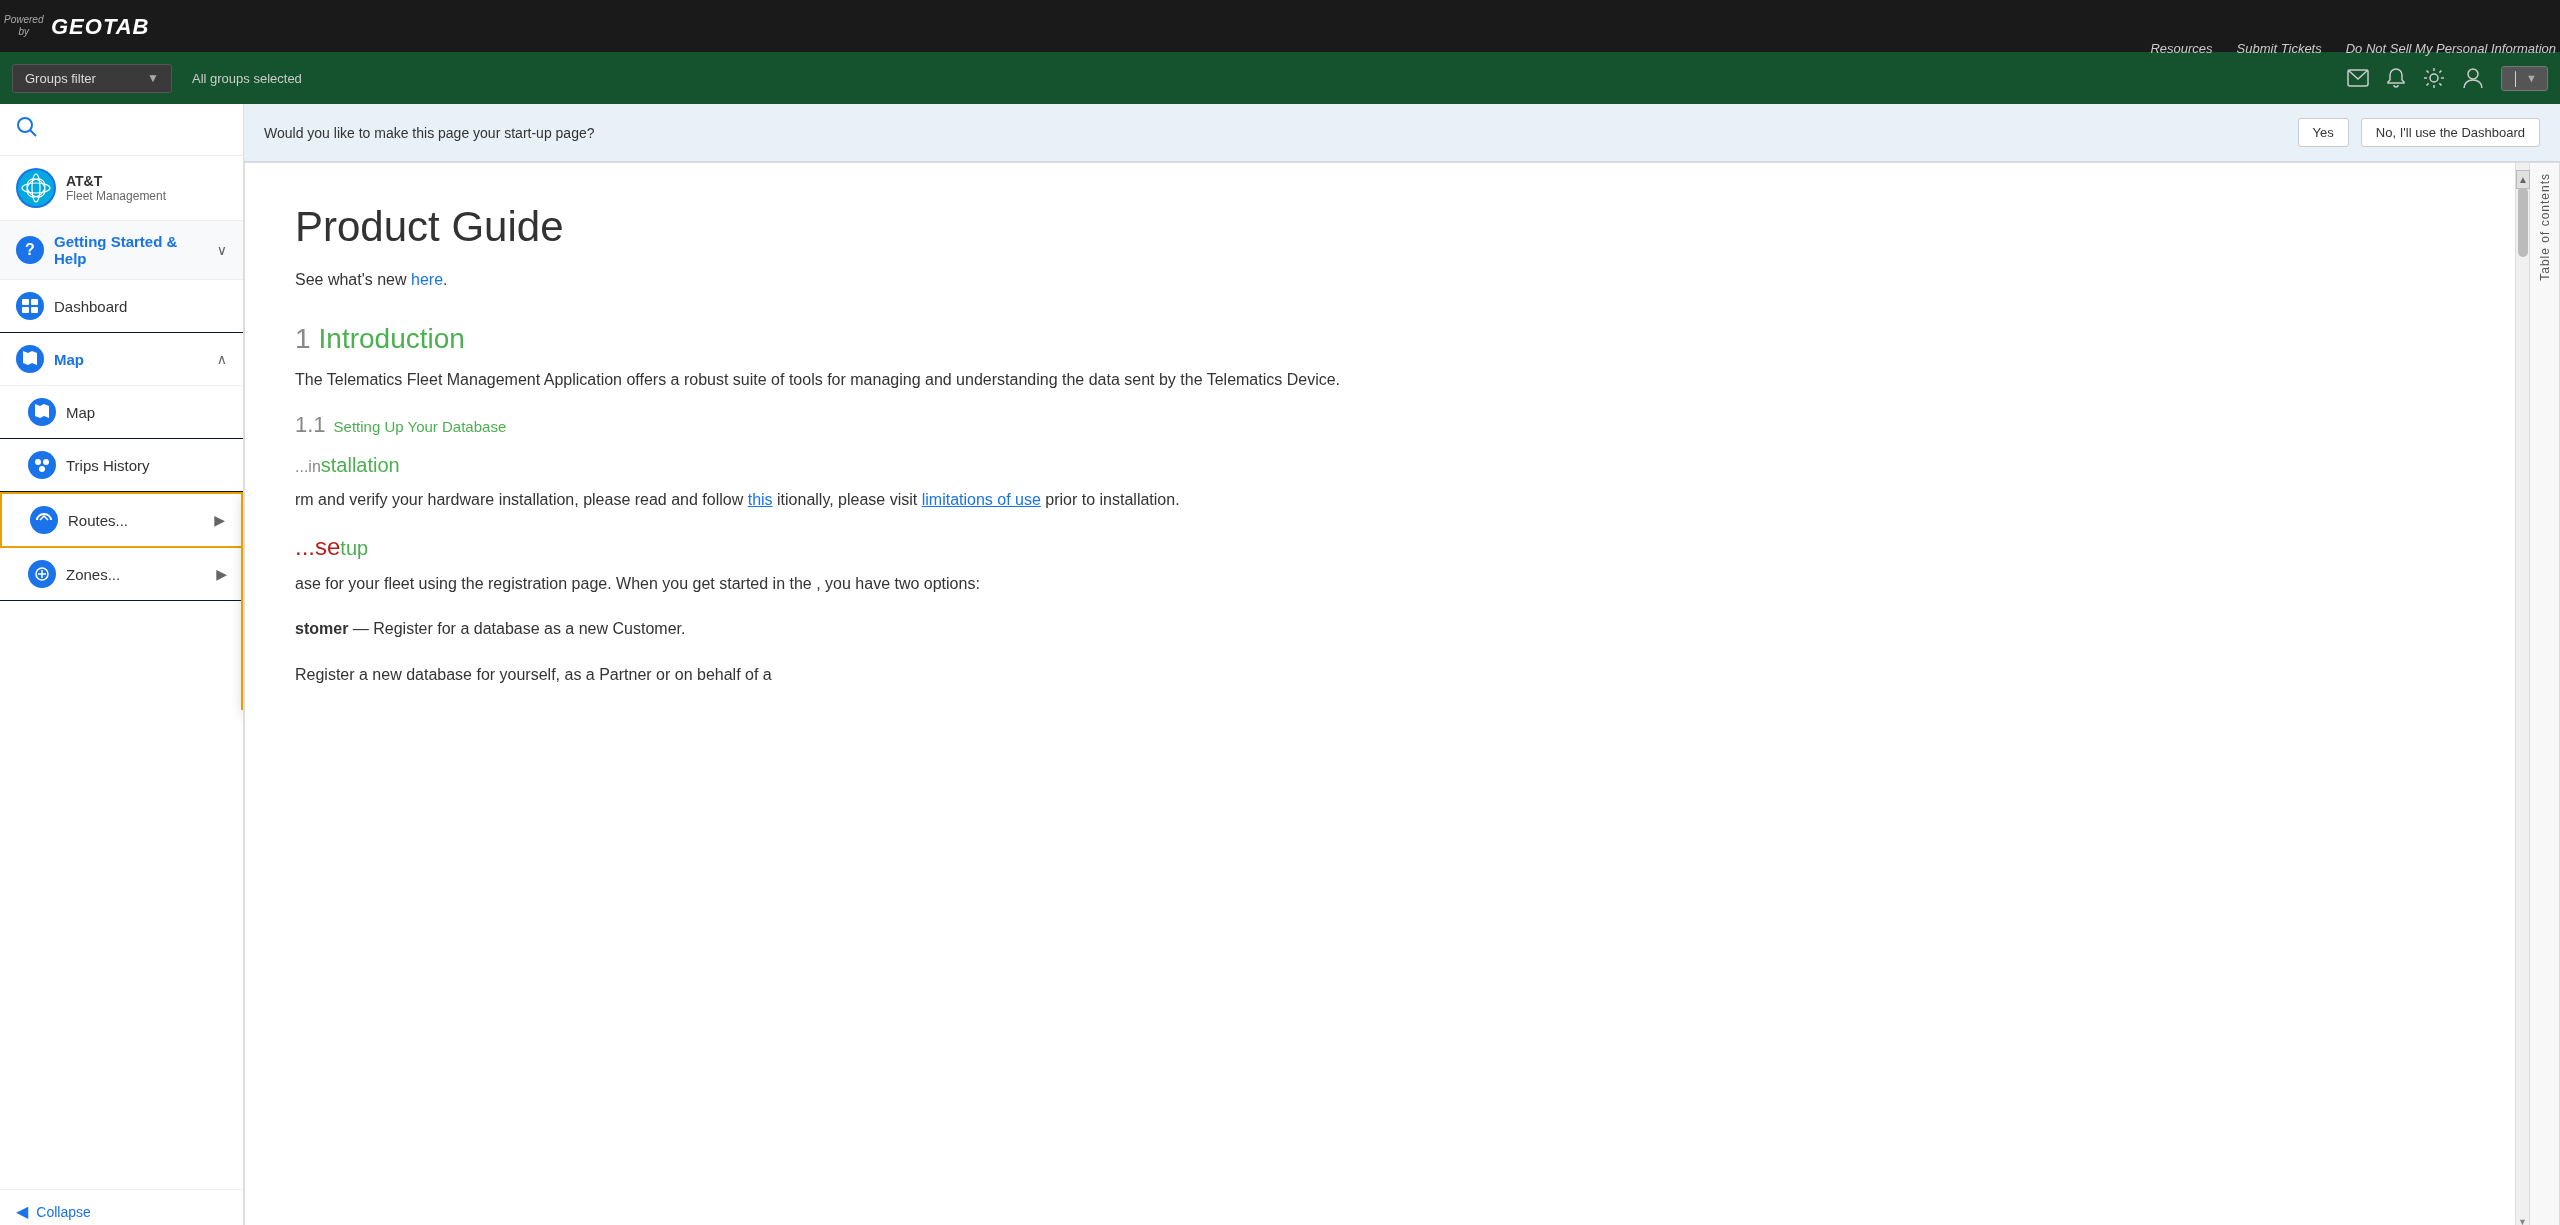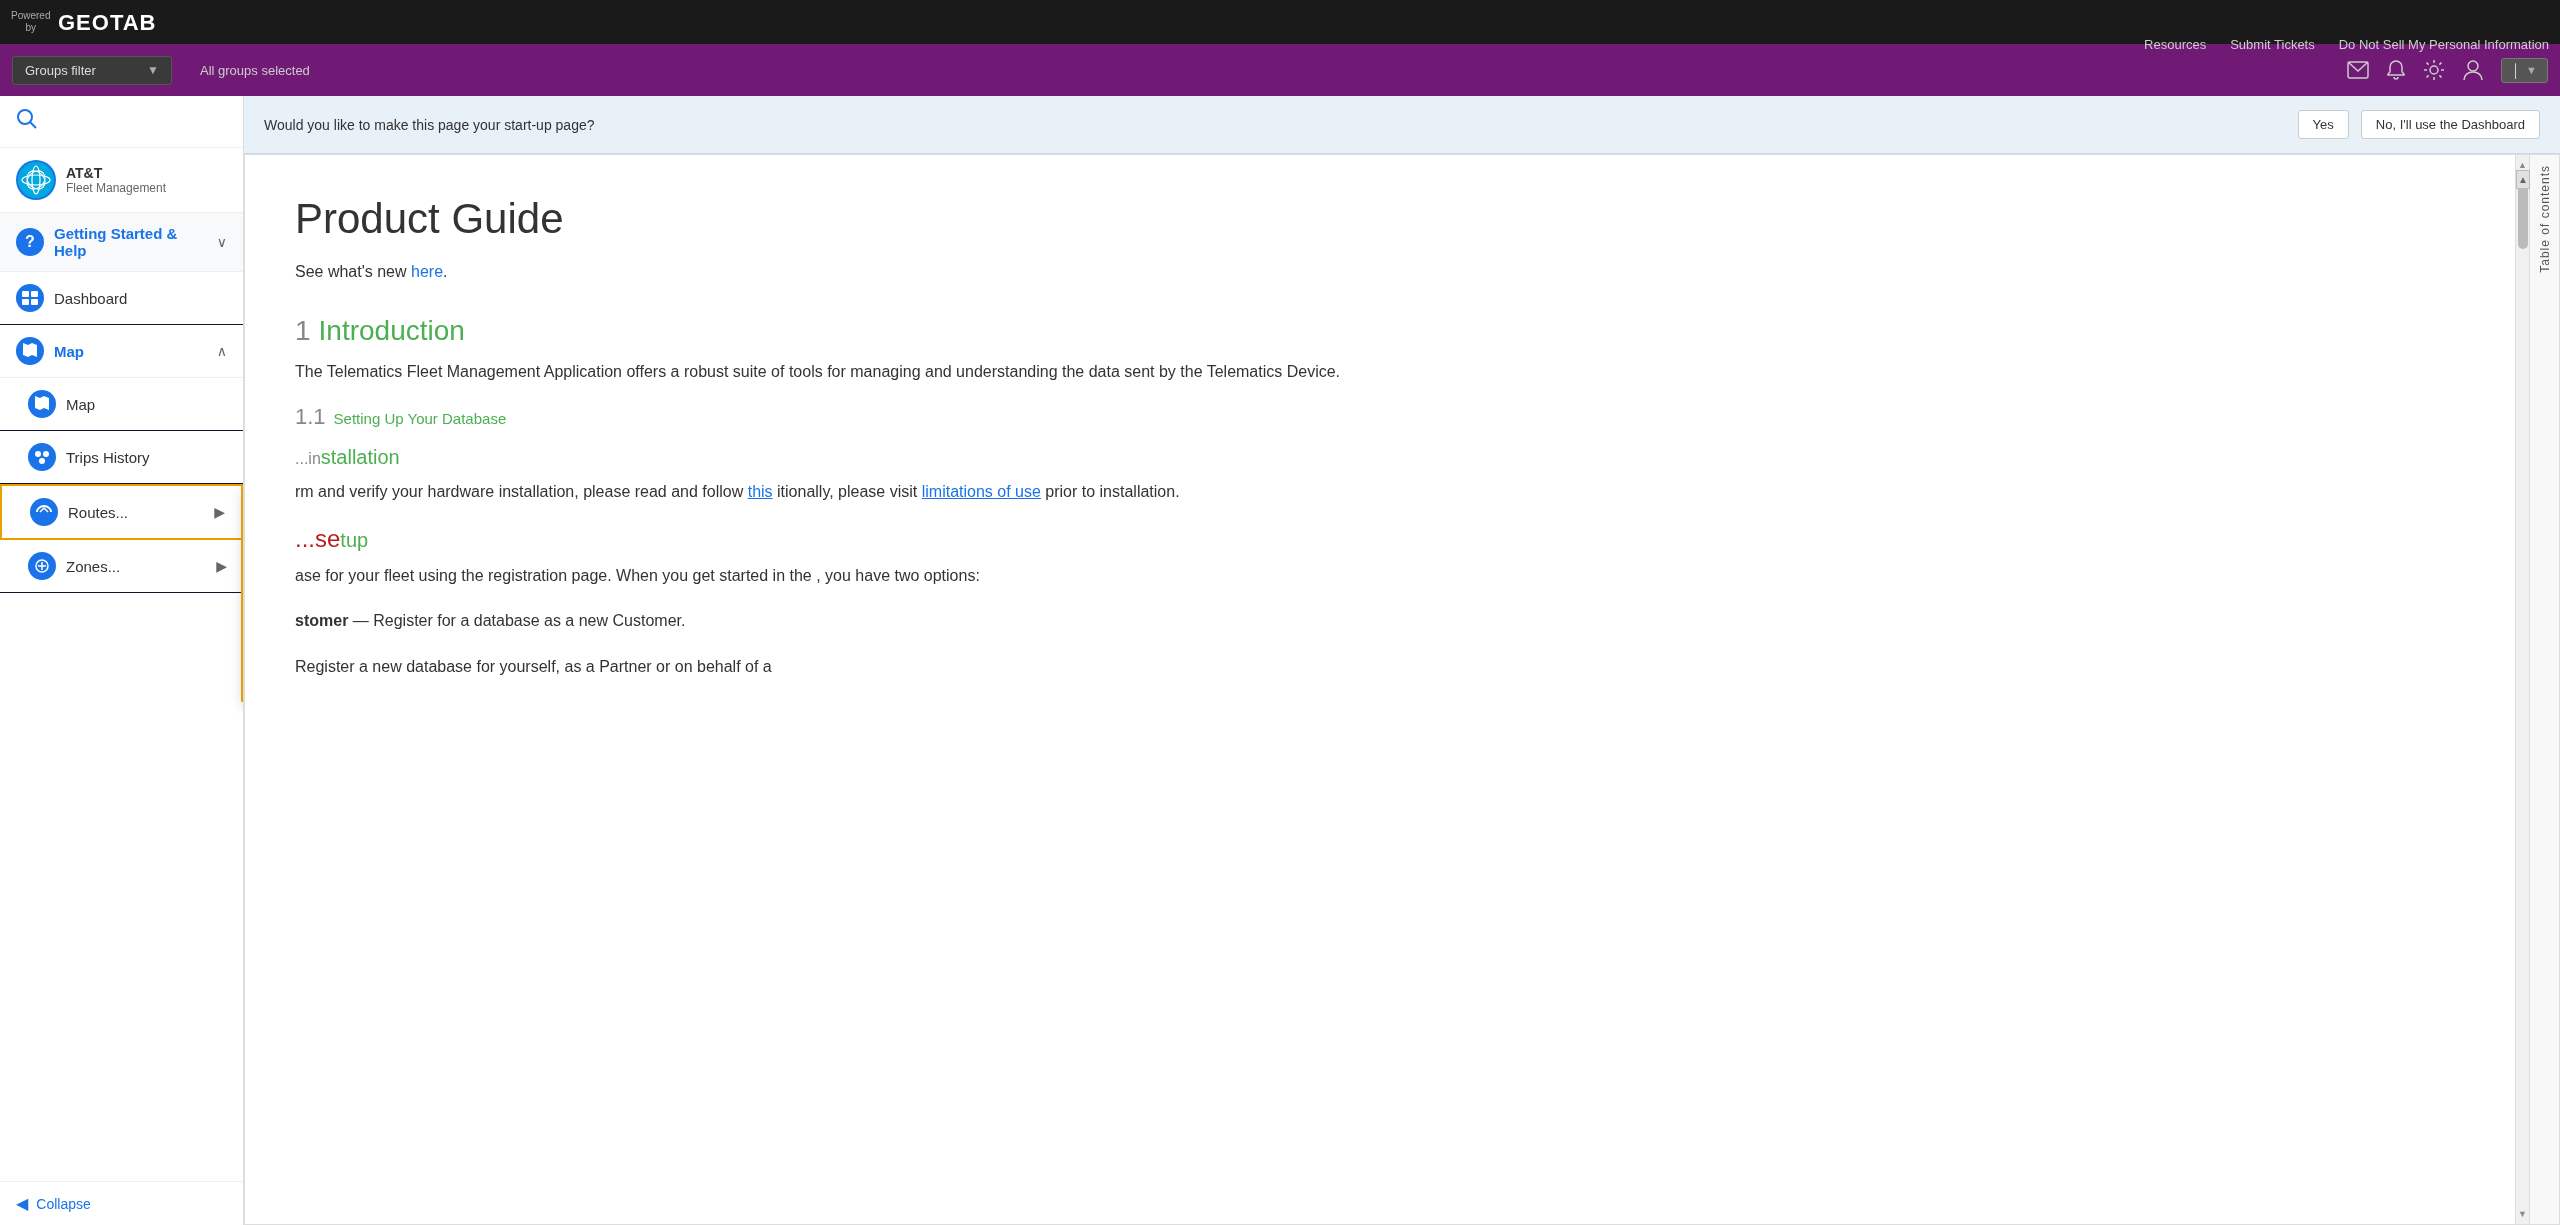--- a/index.html
+++ b/index.html
@@ -1,27 +1,28 @@
 <!DOCTYPE html>
 <html><head>
   <meta charset="utf-8">
   <style>
     * { margin: 0; padding: 0; box-sizing: border-box; }
     body { font-family: 'Segoe UI', Arial, sans-serif; font-size: 14px; background: #f0f2f5; overflow: hidden; }
 
     
     .top-bar {
       background: #1a1a1a;
-      height: 44px;
+      height: 52px;
       display: flex;
       align-items: center;
       justify-content: space-between;
-      padding: 0 11px;
+      padding: 0 4px;
       position: relative;
       z-index: 100;
+      font-style: italic;
     }
     .top-bar-logo {
       display: flex;
       align-items: center;
       gap: 6px;
     }
     .top-bar-logo .powered-by {
       color: #aaa;
       font-size: 10px;
       line-height: 1.2;
@@ -40,26 +41,26 @@
     }
     .top-bar-link {
       color: #ccc;
       font-size: 13px;
       cursor: pointer;
       white-space: nowrap;
     }
 
     
     .second-bar {
-      background: #701a75;
+      background: #14532d;
       height: 52px;
       display: flex;
       align-items: center;
       padding: 0 12px;
-      gap: 28px;
+      gap: 20px;
       z-index: 99;
       position: relative;
     }
     .groups-filter-btn {
       background: #3a3a3a;
       border: 1px solid #555;
       color: #ddd;
       padding: 6px 12px;
       border-radius: 3px;
       font-size: 13px;

